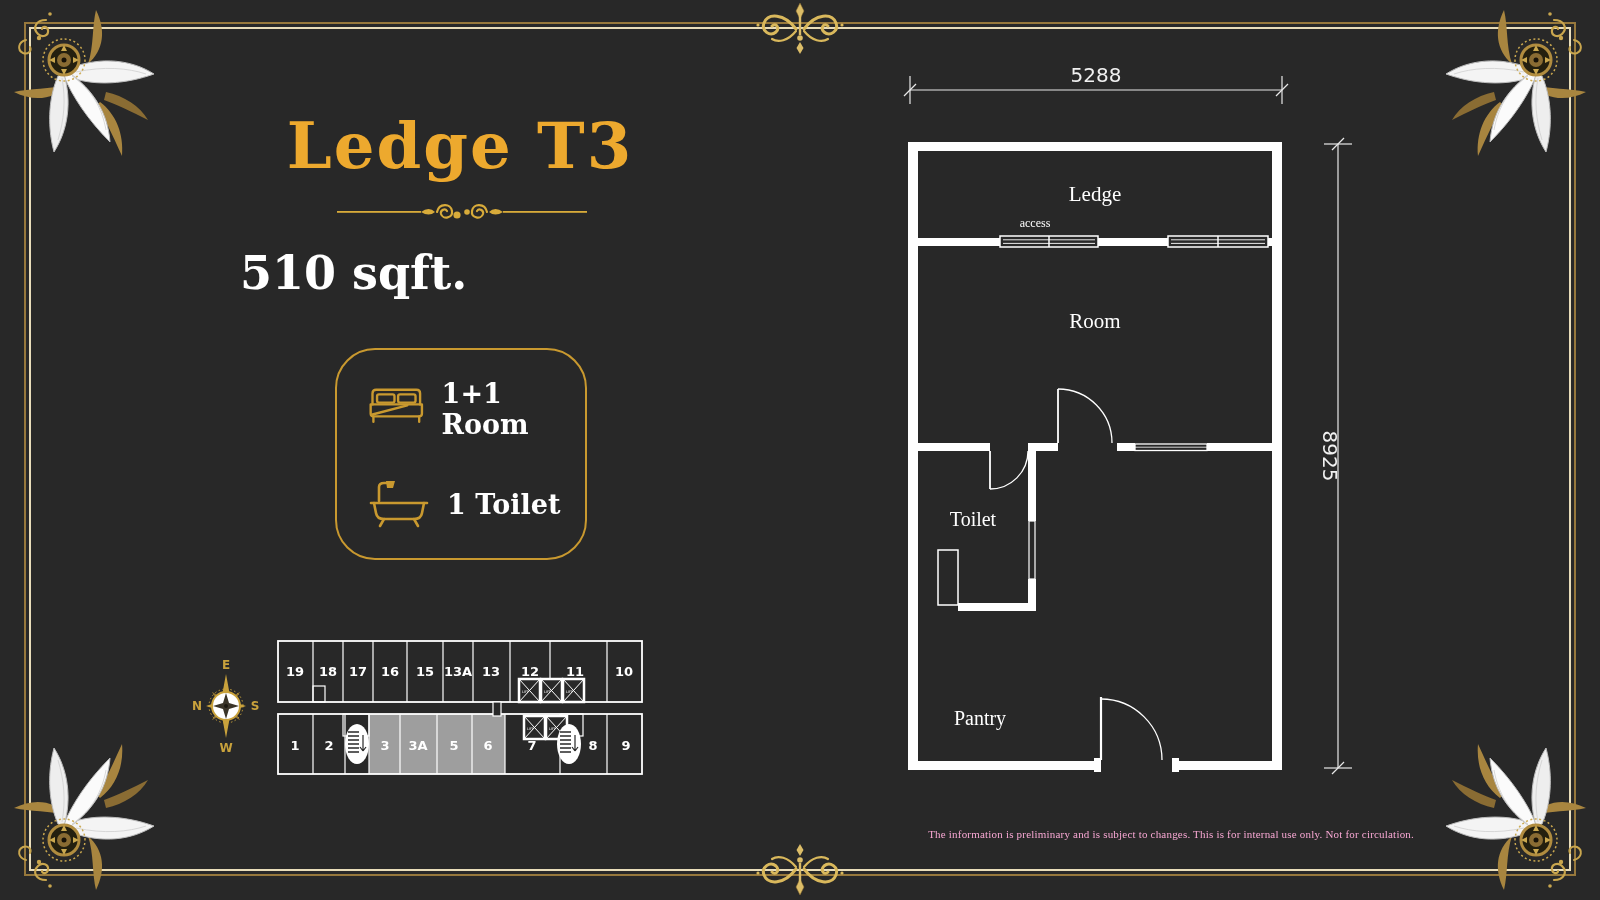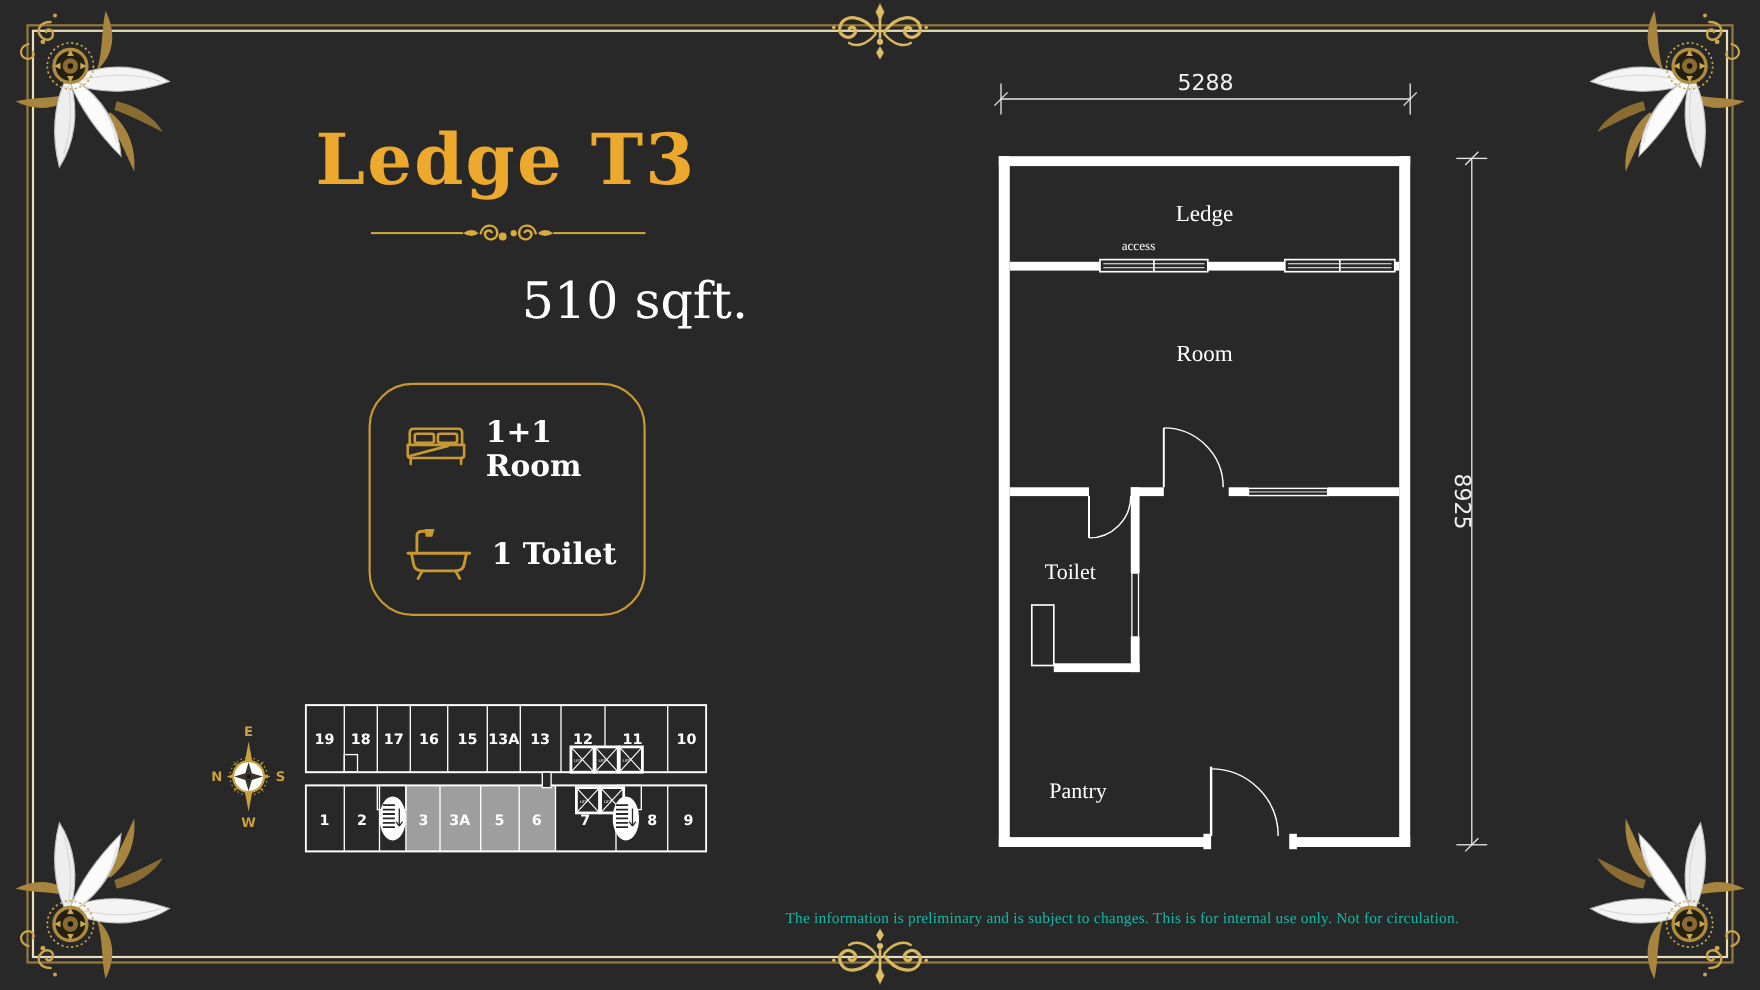--- a/index.html
+++ b/index.html
@@ -7,32 +7,32 @@
         font-family:"Liberation Serif",serif;}
   .frame-gold{position:absolute;left:24px;top:22px;right:24px;bottom:24px;
         border:2.5px solid #97783c;pointer-events:none;}
   .frame-cream{position:absolute;left:29px;top:27px;right:29px;bottom:29px;
         border:2px solid #e9ddba;pointer-events:none;}
   .orn-layer{position:absolute;left:0;top:0;width:1600px;height:900px;pointer-events:none;}
   .title{position:absolute;left:240px;top:108px;width:440px;text-align:center;
         font-family:"DejaVu Serif",serif;font-weight:bold;font-size:64px;color:#eda92e;
         letter-spacing:2px;}
   .divider{position:absolute;left:337px;top:198px;}
-  .area{position:absolute;left:240px;top:246px;width:440px;text-align:right;
-        font-family:"DejaVu Serif",serif;font-weight:normal;font-size:46px;color:#ffffff;}
+  .area{position:absolute;left:240px;top:246px;width:440px;text-align:left;
+        font-family:"DejaVu Serif",serif;font-weight:bold;font-size:46px;color:#ffffff;}
   .amenity-card{position:absolute;left:335px;top:348px;width:252px;height:212px;
         border:2px solid #c9992f;border-radius:40px;display:flex;flex-direction:column;
         justify-content:space-around;padding:8px 0 8px 30px;box-sizing:border-box;}
   .amenity-row{display:flex;align-items:center;gap:16px;}
   .amenity-label{font-family:"DejaVu Serif",serif;font-weight:bold;font-size:27px;color:#ffffff;}
   .compass{position:absolute;left:190px;top:658px;}
   .keyplan{position:absolute;left:277px;top:640px;}
   .floorplan{position:absolute;left:880px;top:60px;}
-  .disclaimer{position:absolute;right:186px;top:828px;width:700px;text-align:left;
-        font-size:14px;color:#14b8a6;letter-spacing:0.2px;}
+  .disclaimer{position:absolute;right:186px;top:828px;width:700px;text-align:right;
+        font-size:11px;color:#f9a8d4;letter-spacing:0.2px;}
   svg text{user-select:none;}
   .kline{fill:none;stroke:#ffffff;stroke-width:1.8;}
   .kdiv{stroke:#ffffff;stroke-width:1.2;}
   .knum{font-family:"DejaVu Sans",sans-serif;font-weight:bold;font-size:13px;fill:#ffffff;text-anchor:middle;}
   .rlabel{font-family:"Liberation Serif",serif;fill:#ffffff;text-anchor:middle;}
   .dimtxt{font-family:"DejaVu Sans",sans-serif;fill:#f0f0f0;text-anchor:middle;}
   .dimline{stroke:#e8e8e8;stroke-width:1.2;fill:none;}
 </style>
 </head>
 <body>

